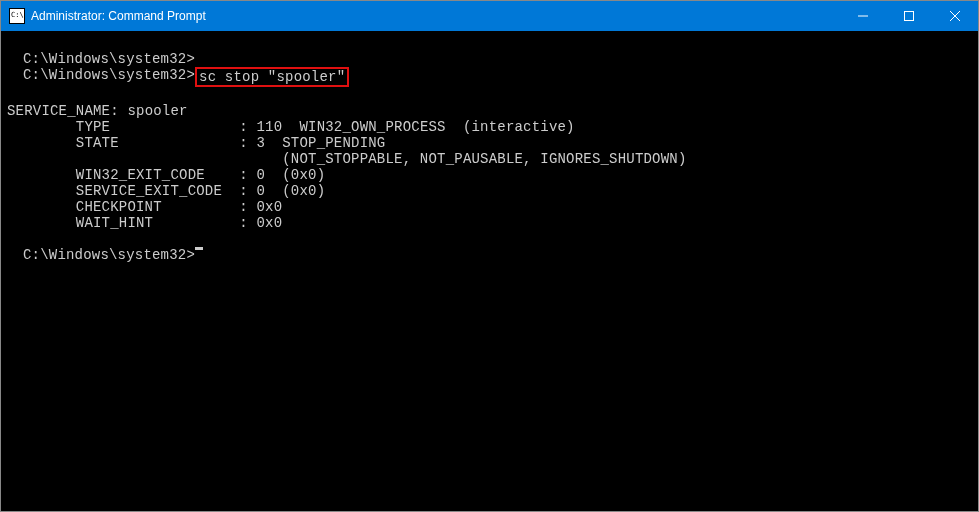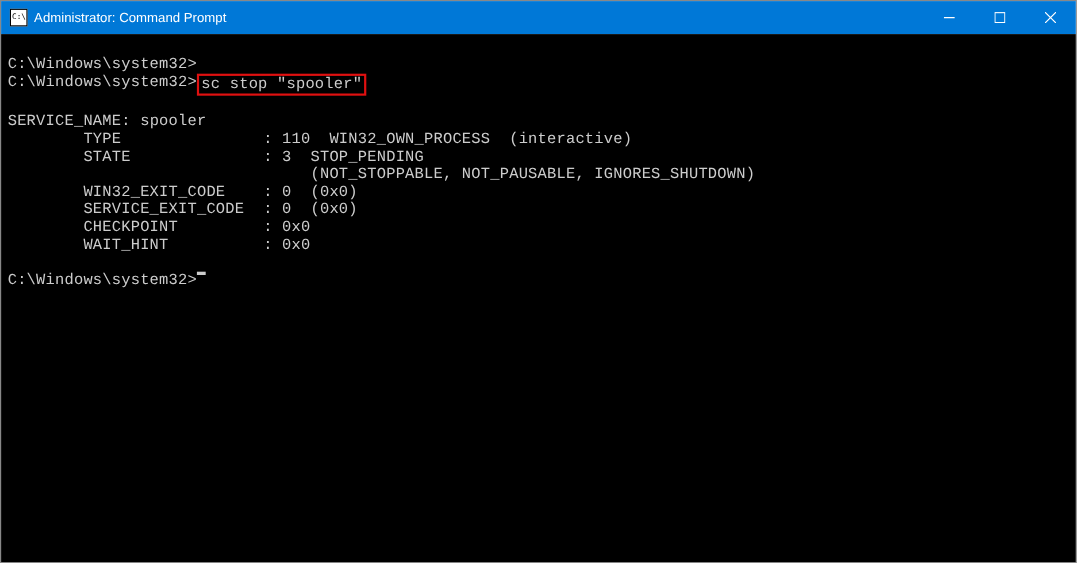--- a/index.html
+++ b/index.html
@@ -85,20 +85,21 @@
       border: 2px solid #e01010;
       padding: 0 2px;
       display: inline-block;
     }
     .prompt-line {
       display: flex;
       align-items: flex-start;
     }
     .prompt-text {
       white-space: pre;
+      margin-left: 16px;
     }
     .cursor {
       display: inline-block;
       width: 8px;
       height: 3px;
       background: #ccc;
       vertical-align: bottom;
       margin-bottom: 1px;
     }
   </style>

